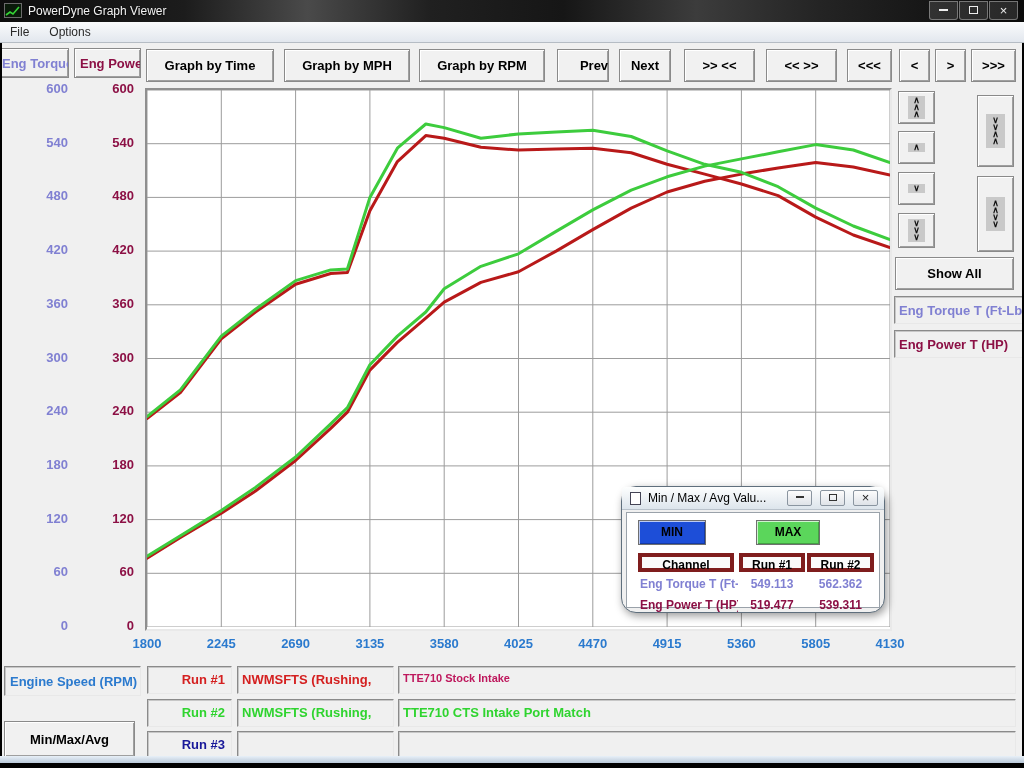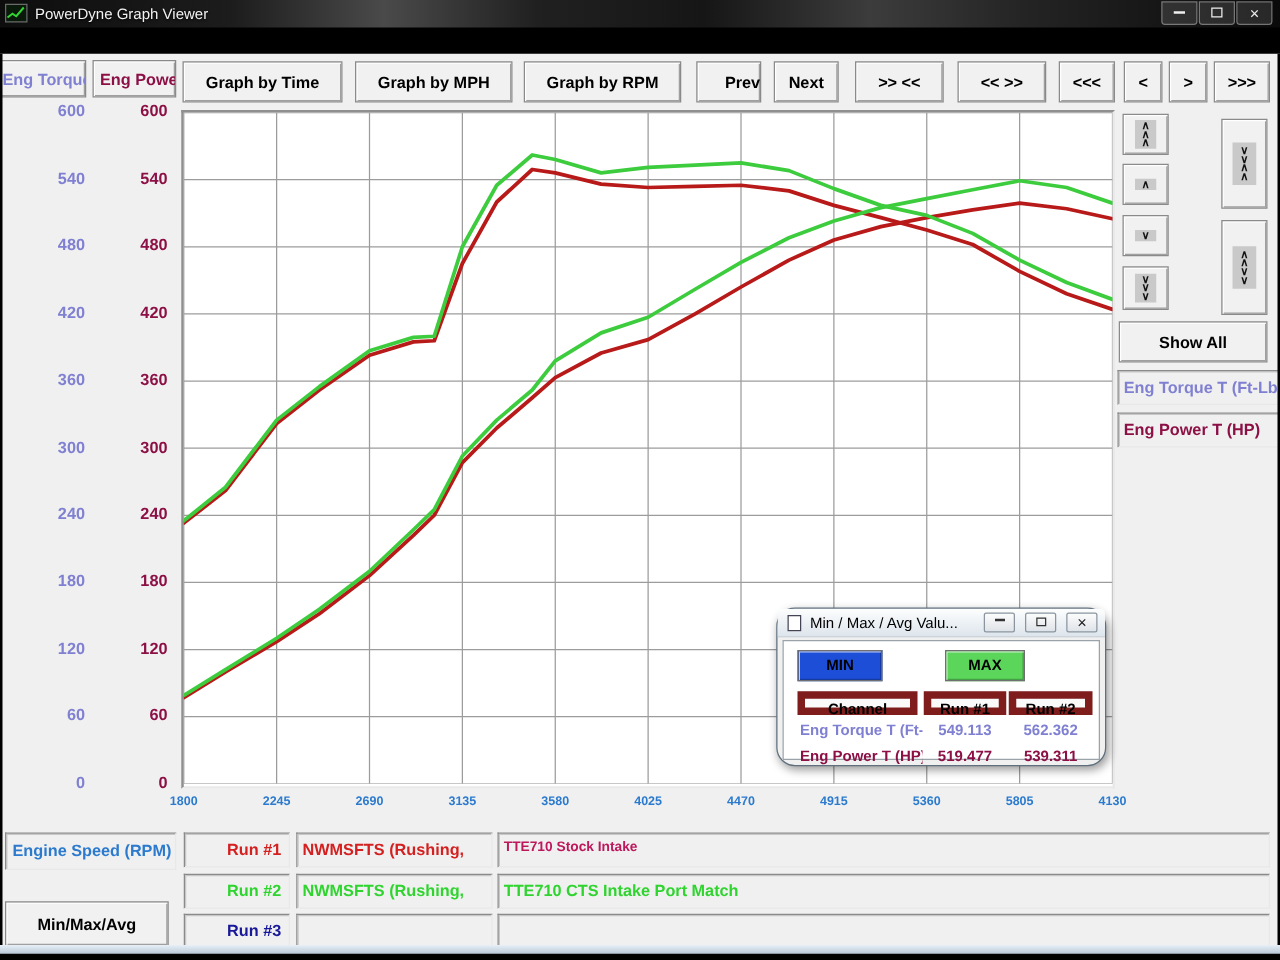--- a/index.html
+++ b/index.html
@@ -33,36 +33,36 @@
     display:flex; align-items:center; justify-content:center; white-space:nowrap; overflow:hidden; }
   .sunken { border:1px solid #8a8a8a; border-right-color:#e8e8e8; border-bottom-color:#e8e8e8;
     box-shadow:inset 1px 1px 0 #c7c7c7; background:#f0f0f0; overflow:hidden; white-space:nowrap; }
   .chev-box { background:#c9c9c9; display:inline-block; padding:1px 5px; }
   .chev { white-space:pre; font-size:9px; line-height:7px; font-weight:bold; color:#111; text-align:center; }
 
   
   .plot-frame { left:145px; top:88px; width:747px; height:543px;
     border:2px solid; border-color:#8f8f8f #e9e9e9 #e9e9e9 #8f8f8f; background:#fff; }
   .ylab { position:absolute; height:18px; font-weight:bold; font-size:13px; text-align:right; }
-  .xlab { position:absolute; height:16px; font-weight:bold; font-size:10px; text-align:center; }
+  .xlab { position:absolute; height:16px; font-weight:bold; font-size:13px; text-align:center; }
 
   
   .mini-win { left:621px; top:486px; width:264px; height:127px; background:#f0f0f0;
     border:1px solid #5f6f7d; border-radius:4px; box-shadow:2px 3px 8px rgba(0,0,0,.4); z-index:30; }
   .mini-title { position:absolute; left:0; top:0; width:100%; height:23px;
     background:linear-gradient(#fdfefe,#dde5ec); border-bottom:1px solid #b9c2cb; border-radius:4px 4px 0 0; }
   .mini-title-text { position:absolute; left:26px; top:4px; font-size:12px; color:#000; white-space:nowrap; }
   .doc-icon { position:absolute; left:8px; top:5px; width:11px; height:13px; background:#fff; border:1px solid #445; }
   .mini-controls { position:absolute; right:6px; top:3px; display:flex; gap:8px; }
   .mini-btn { width:25px; height:16px; background:linear-gradient(#fcfcfc,#dfe3e8); border:1px solid #8a95a0;
     border-radius:2px; font-size:10px; color:#222; text-align:center; line-height:14px; }
   .mini-btn .glyph-min { border-color:#333; width:8px; }
   .mini-btn .glyph-max { border-color:#333; width:8px; height:7px; margin-top:3px; }
   .mini-body { position:absolute; left:4px; top:25px; right:4px; bottom:4px; background:#fff; border:1px solid #9aa2aa; }
-  .cell-head { position:absolute; border:6px solid #7f1d1d; background:#fafafa; font-weight:bold; font-size:12px;
+  .cell-head { position:absolute; border:4px solid #7f1d1d; background:#fafafa; font-weight:bold; font-size:12px;
     text-align:center; line-height:17px; height:19px; }
   .mm-btn { position:absolute; height:25px; font-weight:bold; font-size:12px; text-align:center; line-height:23px;
     border:1px solid #6f6f6f; box-shadow:inset 1px 1px 0 rgba(255,255,255,.7), inset -1px -1px 0 rgba(0,0,0,.25); }
   .mm-val { position:absolute; font-weight:bold; font-size:12px; text-align:center; height:16px; }
   .mm-chan { position:absolute; font-weight:bold; font-size:12px; white-space:nowrap; overflow:hidden; }
 
   
   .runrow-label { position:absolute; font-weight:bold; font-size:13px; text-align:right;
     padding:5px 6px 0 0; }
 </style>
@@ -78,20 +78,24 @@
         </svg>
     </div>
     <div class="abs app-title">PowerDyne Graph Viewer</div>
     <div class="abs win-controls">
         <div class="win-btn"><span class="glyph-min"></span></div>
         <div class="win-btn"><span class="glyph-max"></span></div>
         <div class="win-btn" style="font-size: 13px;">×</div>
       </div>
   </div>
 
+  <div class="abs menubar">
+      <div class="menu-item">File</div>
+      <div class="menu-item">Options</div>
+    </div>
 
   <div class="abs client">
 
     <div class="abs btn" style="left:-5px;top:5px;width:74px;height:30px;justify-content:flex-start;padding-left:6px;">
       <span style="color:#8080d2">Eng Torque</span>
     </div>
     <div class="abs btn" style="left:74px;top:5px;width:67px;height:30px;justify-content:flex-start;padding-left:5px;">
       <span style="color:#8c1045">Eng Power</span>
     </div>
 

